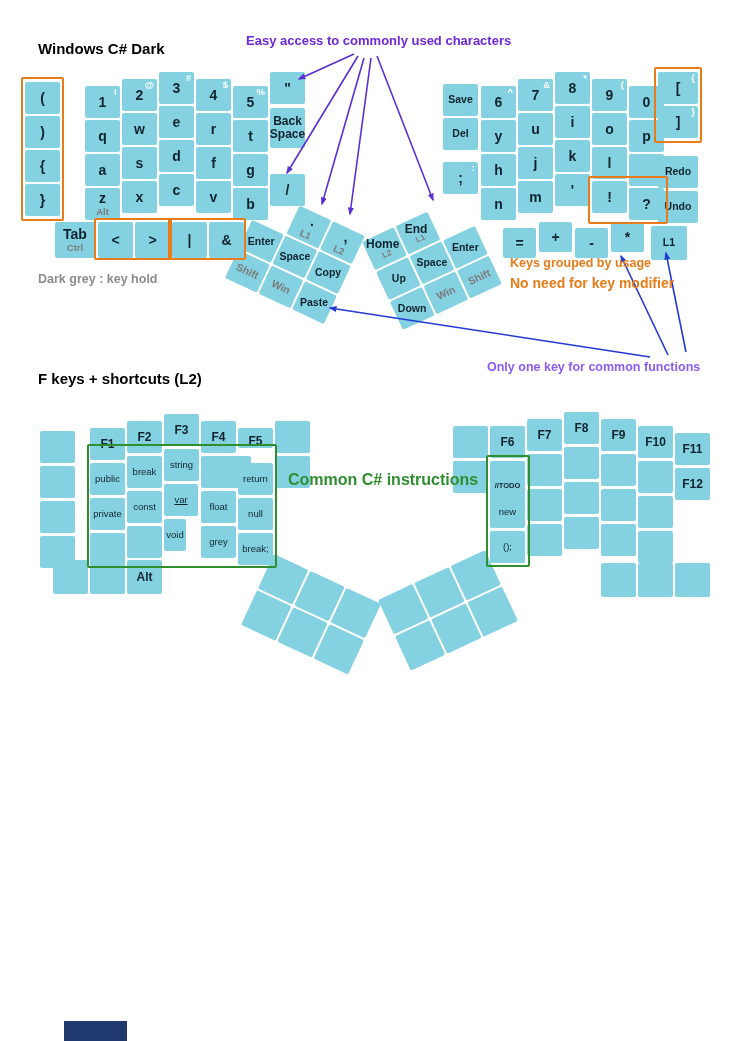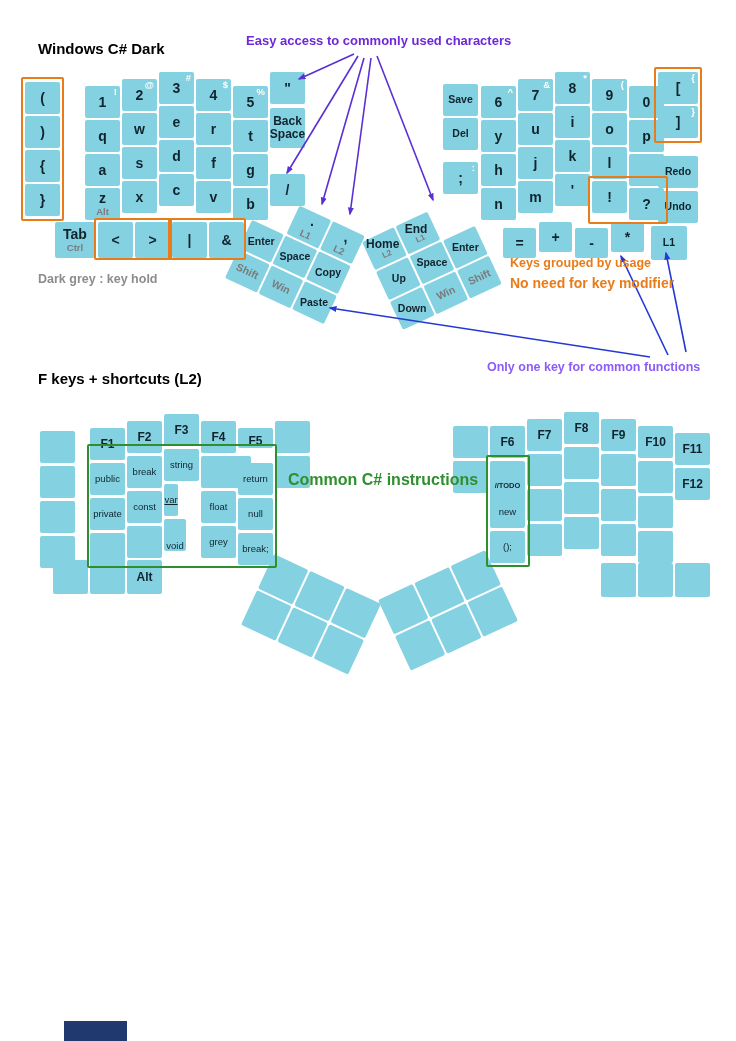--- a/index.html
+++ b/index.html
@@ -272,24 +272,24 @@
       <div class="key ls-code" style="left: 127px; top: 491px; width: 35px; height: 32px;">
         <span class="main">const</span>
       </div>
       <div class="key" style="left: 127px; top: 526px; width: 35px; height: 32px;"></div>
       <div class="key ls-f" style="left: 164px; top: 414px; width: 35px; height: 32px;">
         <span class="main">F3</span>
       </div>
       <div class="key ls-code" style="left: 164px; top: 449px; width: 35px; height: 32px;">
         <span class="main">string</span>
       </div>
-      <div class="key ls-code" style="left: 164px; top: 484px; width: 14px; height: 32px; text-decoration: underline;">
+      <div class="key ls-code" style="left: 164px; top: 484px; width: 34px; height: 32px; text-decoration: underline;">
         <span class="main">var</span>
       </div>
-      <div class="key ls-code" style="left: 164px; top: 519px; width: 22px; height: 32px; justify-content: flex-end;">
+      <div class="key ls-code" style="left: 164px; top: 519px; width: 22px; height: 32px;">
         <span class="main">void</span>
       </div>
       <div class="key ls-f" style="left: 201px; top: 421px; width: 35px; height: 32px;">
         <span class="main">F4</span>
       </div>
       <div class="key ls-code" style="left: 201px; top: 456px; width: 50px; height: 32px; padding-left: 36px;">
         <span class="main">int</span>
       </div>
       <div class="key ls-code" style="left: 201px; top: 491px; width: 35px; height: 32px;">
         <span class="main">float</span>

